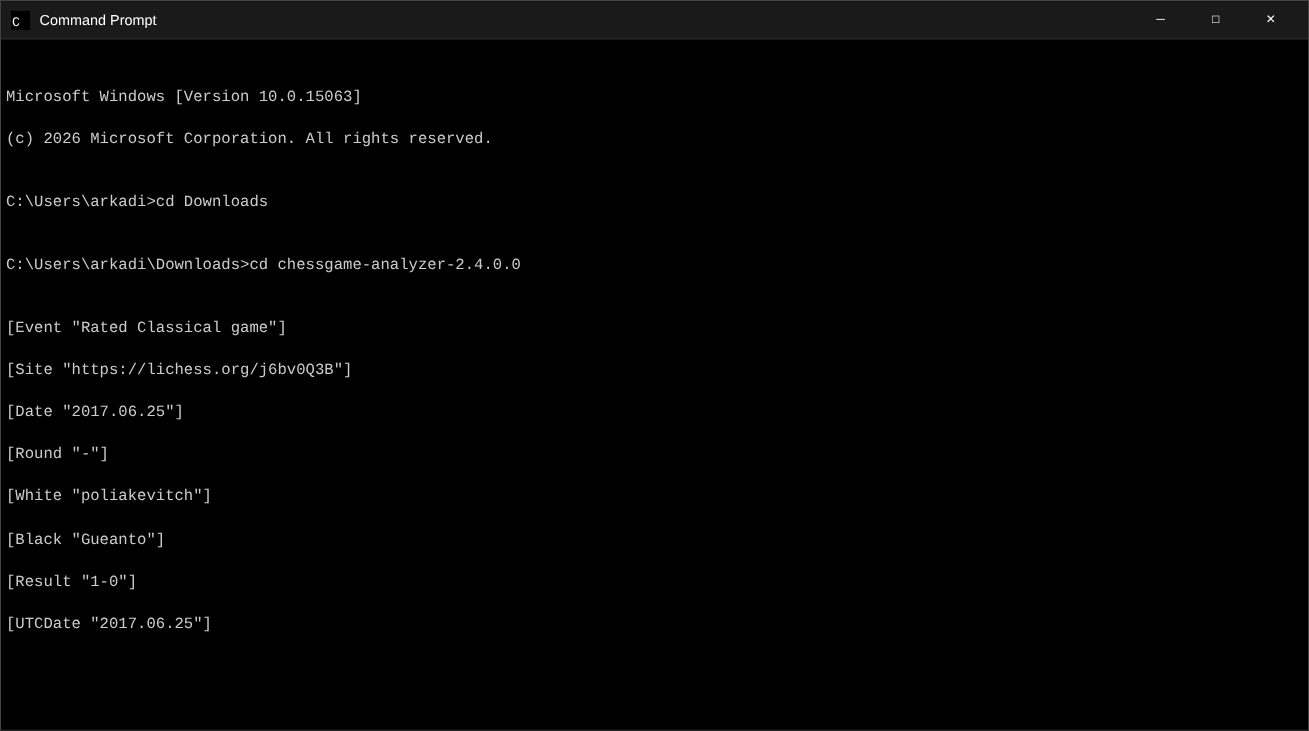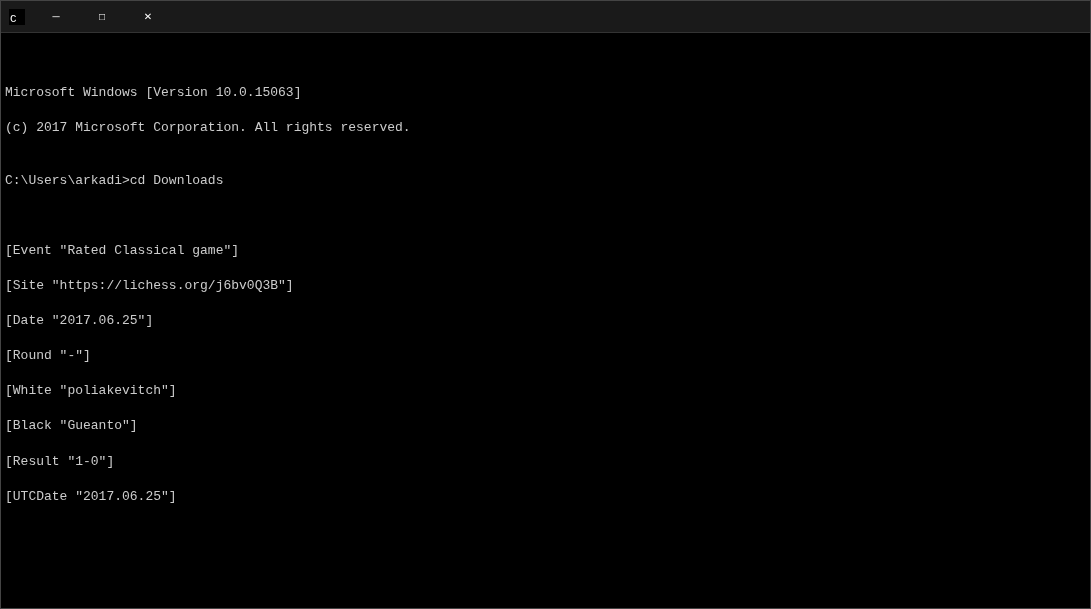--- a/index.html
+++ b/index.html
@@ -80,21 +80,21 @@
       font-size: 10px;
       line-height: 1;
     }
 
     .terminal {
       background: #000;
       color: #ccc;
       font-family: 'Courier New', Courier, monospace;
       font-size: 13px;
       line-height: 1.35;
-      padding: 16px 4px;
+      padding: 4px 4px;
       flex: 1;
       overflow: hidden;
       white-space: pre-wrap;
       word-break: break-all;
     }
 
     .terminal-content {
       color: #cccccc;
     }
 
@@ -111,39 +111,41 @@
 <body>
 
 <div class="window">
   <div class="titlebar">
     <div class="titlebar-icon">
       <svg viewBox="0 0 16 16" fill="none">
         <rect width="16" height="16" fill="#000"></rect>
         <text x="1" y="13" font-size="11" fill="#fff" font-family="Courier New">C</text>
       </svg>
     </div>
+    <span class="titlebar-title">Command Prompt</span>
     <div class="titlebar-controls">
       <button class="titlebar-btn minimize">
         <span class="btn-symbol">─</span>
       </button>
       <button class="titlebar-btn maximize">
         <span class="btn-symbol">□</span>
       </button>
       <button class="titlebar-btn close">
         <span class="btn-symbol">✕</span>
       </button>
     </div>
   </div>
 
   <div class="terminal">
     <div class="terminal-content" id="terminal-output"><span class="line">Microsoft Windows [Version 10.0.15063]</span>
-<span class="line">(c) 2017 Microsoft Corporation. All rights reserved.</span>
+<span class="line">(c) 2026 Microsoft Corporation. All rights reserved.</span>
 <span class="line"></span>
 <span class="line">C:\Users\arkadi&gt;cd Downloads</span>
 <span class="line"></span>
+<span class="line">C:\Users\arkadi\Downloads&gt;cd chessgame-analyzer-2.4.0.0</span>
 <span class="line"></span>
 <span class="line">[Event "Rated Classical game"]</span>
 <span class="line">[Site "https://lichess.org/j6bv0Q3B"]</span>
 <span class="line">[Date "2017.06.25"]</span>
 <span class="line">[Round "-"]</span>
 <span class="line">[White "poliakevitch"]</span>
 <span class="line">[Black "Gueanto"]</span>
 <span class="line">[Result "1-0"]</span>
 <span class="line">[UTCDate "2017.06.25"]</span>
 

